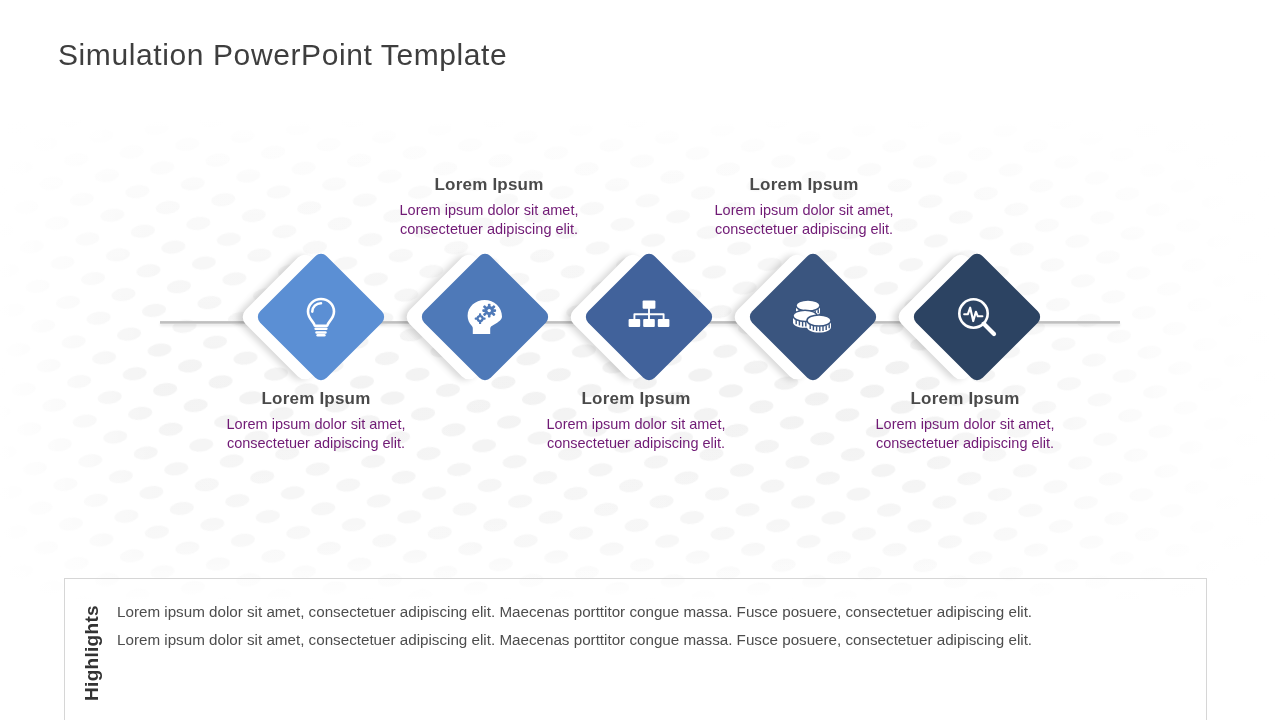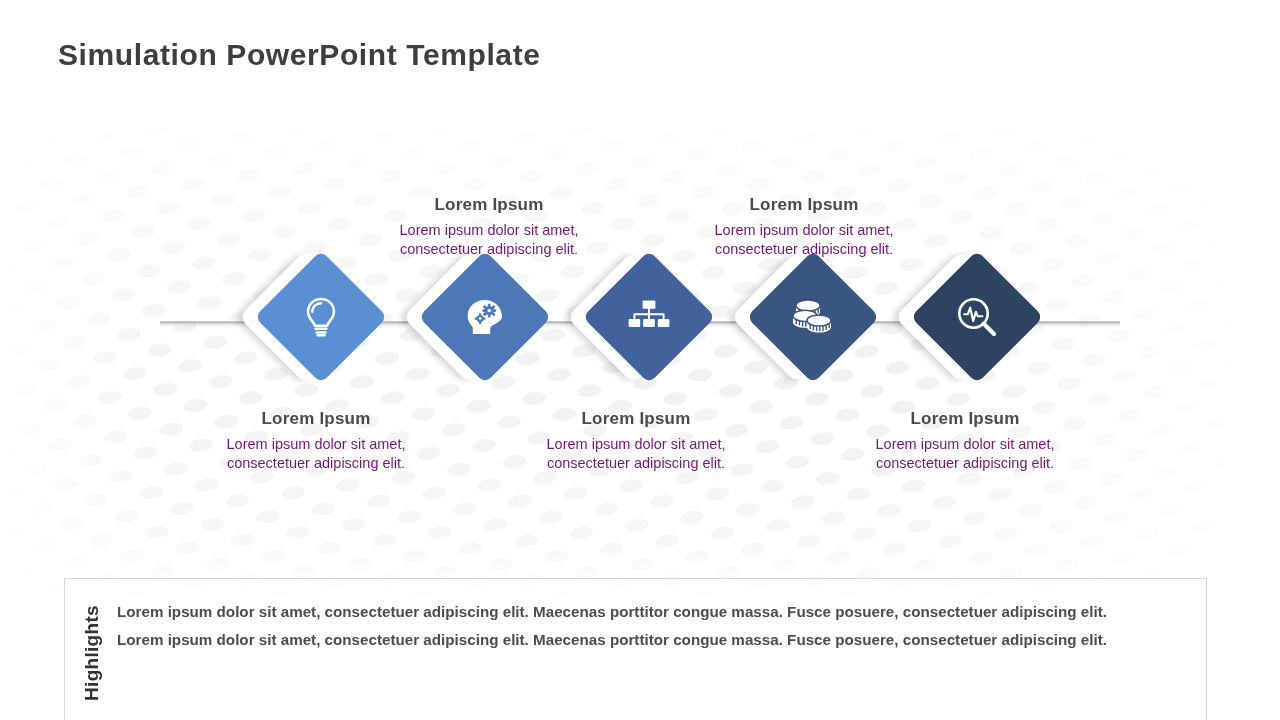--- a/index.html
+++ b/index.html
@@ -27,21 +27,21 @@
     pointer-events: none;
     opacity: 1;
   }
 
   
   .slide-title {
     position: absolute;
     left: 58px;
     top: 38px;
     font-size: 30px;
-    font-weight: 700;
+    font-weight: 400;
     color: #3e3e3e;
     letter-spacing: 0.6px;
     z-index: 5;
     white-space: nowrap;
   }
 
   
   .diagram {
     position: absolute;
     left: 0;
@@ -107,21 +107,20 @@
   }
 
   .node .glyph svg { display: block; }
 
   
   .caption {
     position: absolute;
     width: 230px;
     text-align: center;
     z-index: 5;
-    margin-top: 20px;
   }
 
   .caption .cap-title {
     font-size: 17px;
     font-weight: bold;
     color: #4a4a4a;
     line-height: 1.3;
     margin-bottom: 5px;
     letter-spacing: 0.2px;
   }
@@ -169,21 +168,21 @@
     position: absolute;
     left: 52px;
     top: 19px;
     width: 1075px;
   }
 
   .highlights-list p {
     font-size: 15.2px;
     color: #4d4d4d;
     line-height: 1.87;
-    font-weight: 700;
+    font-weight: 400;
   }
 </style>
 </head>
 <body>
 
 <svg class="bg-pattern" viewBox="0 0 1280 480" xmlns="http://www.w3.org/2000/svg">
   <defs>
     <pattern id="dots" width="56" height="40" patternUnits="userSpaceOnUse" patternTransform="rotate(-8)">
       <ellipse cx="14" cy="10" rx="12" ry="6.5" fill="#efefef"></ellipse>
       <ellipse cx="42" cy="30" rx="12" ry="6.5" fill="#efefef"></ellipse>

